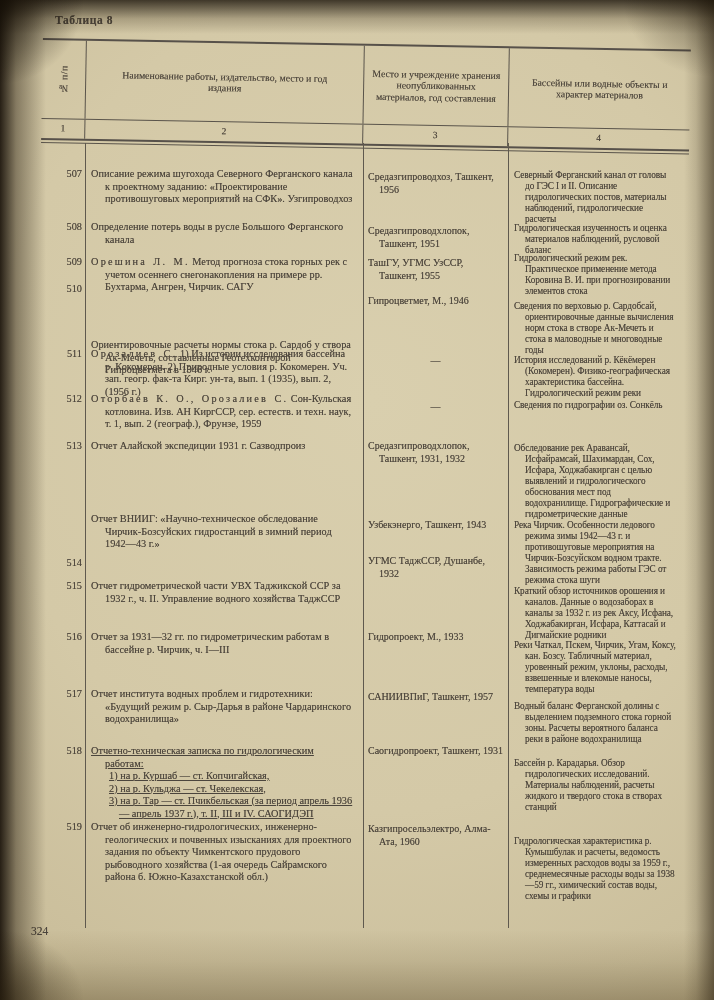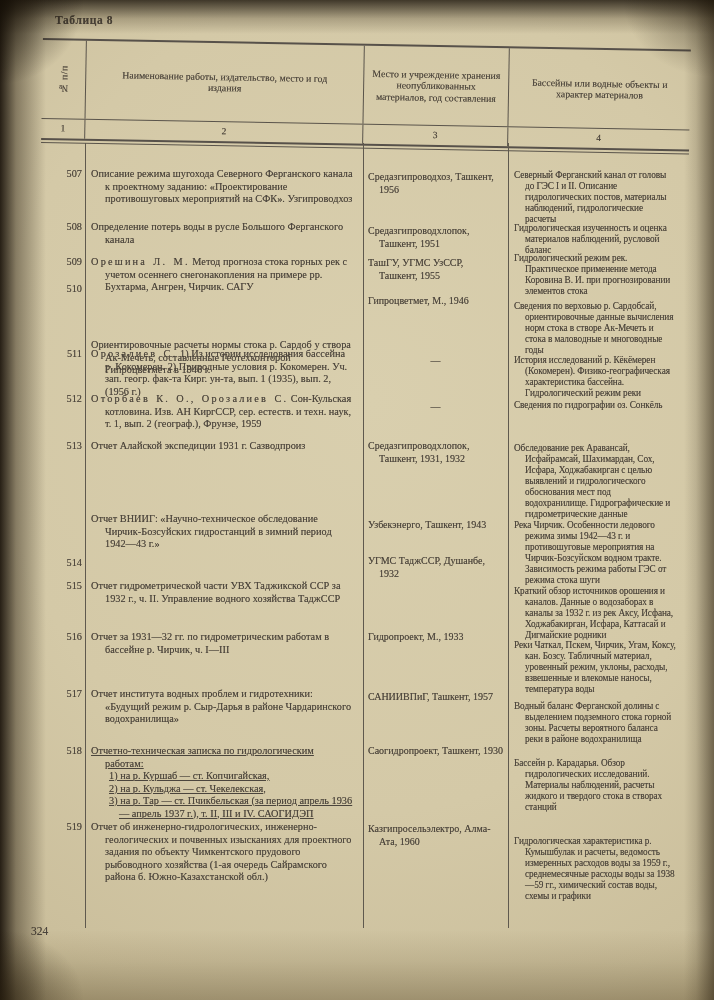--- a/index.html
+++ b/index.html
@@ -119,21 +119,21 @@
         <div class="cell c1" style="top: 488px;">516</div>
         <div class="cell c2" style="top: 488px;">Отчет за 1931—32 гг. по гидрометрическим работам в бассейне р. Чирчик, ч. I—III</div>
         <div class="cell c3" style="top: 488px;">Гидропроект, М., 1933</div>
         <div class="cell c4" style="top: 497px;">Реки Чаткал, Пскем, Чирчик, Угам, Коксу, кан. Бозсу. Табличный материал, уровенный режим, уклоны, расходы, взвешенные и влекомые наносы, температура воды</div>
         <div class="cell c1" style="top: 545px;">517</div>
         <div class="cell c2" style="top: 545px;">Отчет института водных проблем и гидротехники: «Будущий режим р. Сыр-Дарья в районе Чардаринского водохранилища»</div>
         <div class="cell c3" style="top: 548px;">САНИИВПиГ, Ташкент, 1957</div>
         <div class="cell c4" style="top: 558px;">Водный баланс Ферганской долины с выделением подземного стока горной зоны. Расчеты вероятного баланса реки в районе водохранилища</div>
         <div class="cell c1" style="top: 602px;">518</div>
         <div class="cell c2" style="top: 602px; text-decoration: underline;">Отчетно-техническая записка по гидрологическим работам:<div class="item">1) на р. Куршаб — ст. Копчигайская,</div><div class="item">2) на р. Кульджа — ст. Чекелекская,</div><div class="item">3) на р. Тар — ст. Пчикбельская (за период апрель 1936 — апрель 1937 г.), т. II, III и IV. САОГИДЭП</div></div>
-        <div class="cell c3" style="top: 602px;">Саогидропроект, Ташкент, 1930</div>
+        <div class="cell c3" style="top: 602px;">Саогидропроект, Ташкент, 1931</div>
         <div class="cell c4" style="top: 615px;">Бассейн р. Карадарья. Обзор гидрологических исследований. Материалы наблюдений, расчеты жидкого и твердого стока в створах станций</div>
         <div class="cell c1" style="top: 678px;">519</div>
         <div class="cell c2" style="top: 678px;">Отчет об инженерно-гидрологических, инженерно-геологических и почвенных изысканиях для проектного задания по объекту Чимкентского прудового рыбоводного хозяйства (1-ая очередь Сайрамского района б. Южно-Казахстанской обл.)</div>
         <div class="cell c3" style="top: 680px;">Казгипросельэлектро, Алма-Ата, 1960</div>
         <div class="cell c4" style="top: 693px;">Гидрологическая характеристика р. Кумышбулак и расчеты, ведомость измеренных расходов воды за 1959 г., среднемесячные расходы воды за 1938—59 гг., химический состав воды, схемы и графики</div>
       </div>
   </div>
 
   <div class="pageno">324</div>
 

